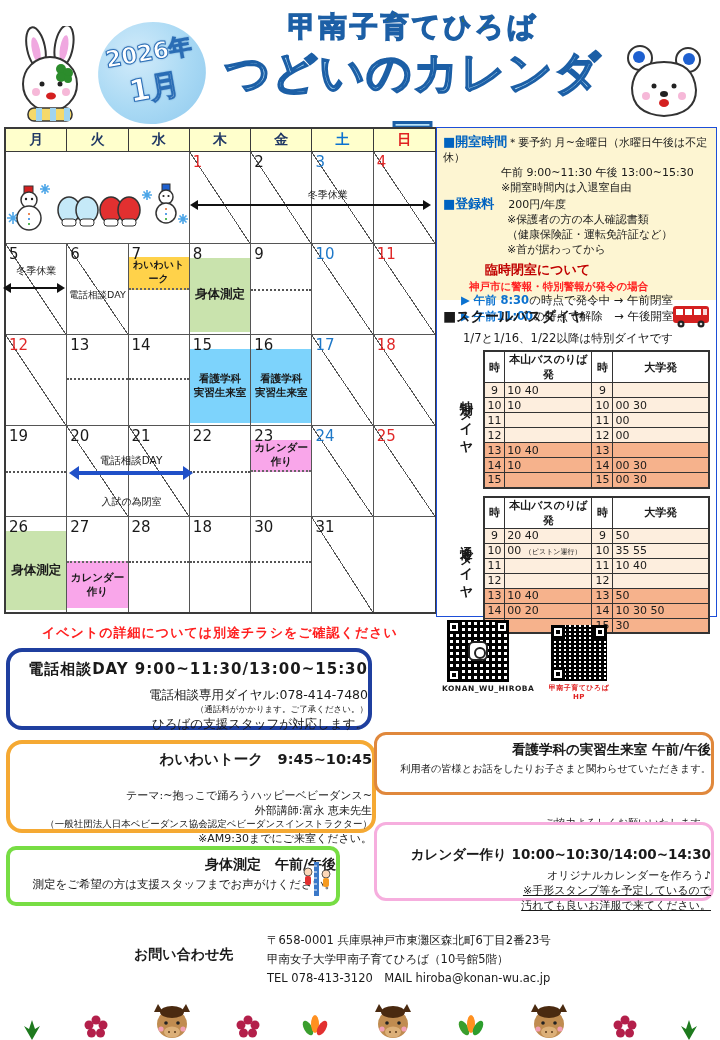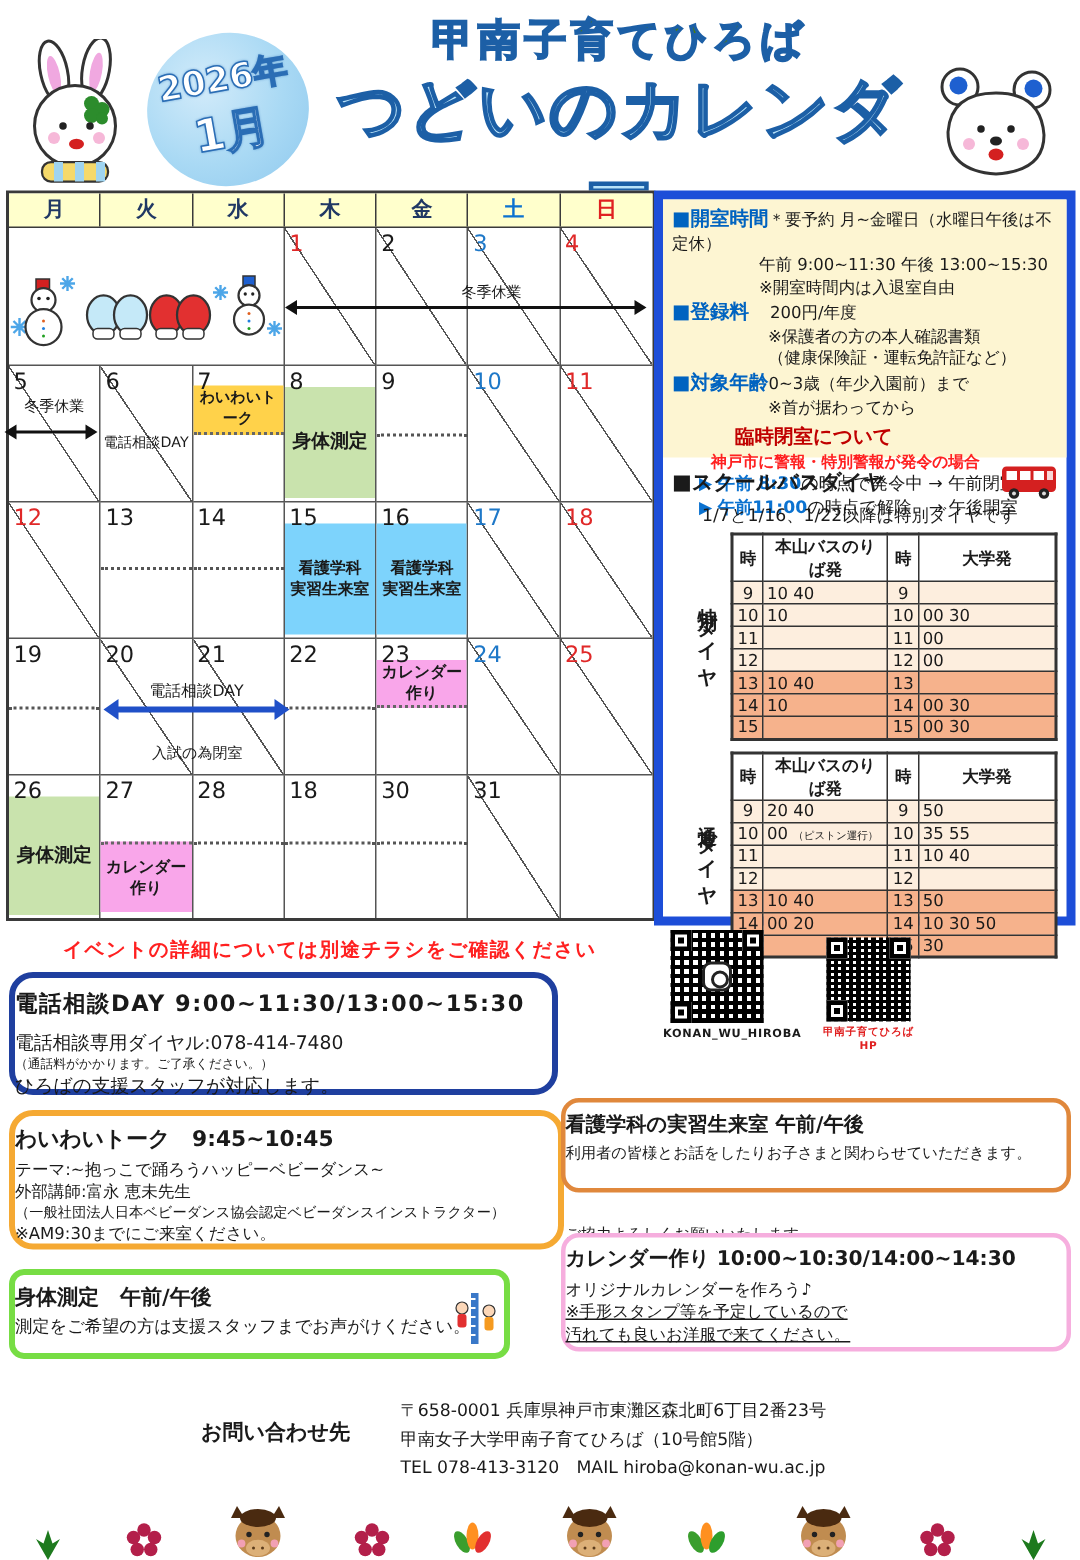--- a/index.html
+++ b/index.html
@@ -39,62 +39,62 @@
   .small-note { position:absolute; z-index:2; font-size:10px; text-align:center; left:0; right:0; }
   .harrow { position:absolute; background:#111; height:2px; z-index:2; }
   .harrow::before { content:""; position:absolute; left:-7px; top:-4px; border:5px solid transparent; border-right:8px solid #111; border-left:0; }
   .harrow::after  { content:""; position:absolute; right:-7px; top:-4px; border:5px solid transparent; border-left:8px solid #111; border-right:0; }
   .blue-arrow { position:absolute; background:#2050c8; height:4px; z-index:2; }
   .blue-arrow::before { content:""; position:absolute; left:-9px; top:-5px; border:7px solid transparent; border-right:10px solid #2050c8; border-left:0; }
   .blue-arrow::after  { content:""; position:absolute; right:-9px; top:-5px; border:7px solid transparent; border-left:10px solid #2050c8; border-right:0; }
   .ovl-label { position:absolute; z-index:2; font-size:10.5px; text-align:center; }
 
   
-  .panel { position:absolute; left:436px; top:127px; width:281px; height:490px; border:6px solid #1d4ed8; background:#fff; }
+  .panel { position:absolute; left:436px; top:127px; width:281px; height:490px; border:1px solid #1d4ed8; background:#fff; }
   .panel-yellow { background:#fdf5d2; padding:5px 6px 4px 6px; height:172px; font-size:11px; line-height:1.35; }
   .blab { color:#0063c0; font-weight:bold; font-size:13px; }
   .ind { margin-left:58px; } .ind2 { margin-left:64px; }
   .closure-title { color:#c00000; font-weight:bold; font-size:13px; margin:3px 0 1px 42px; }
   .closure-cond { color:#ff2020; font-weight:bold; font-size:10.5px; margin-left:26px; }
   .closure-line { font-size:11.5px; margin-left:18px; } .bl { color:#0b72d0; font-weight:bold; }
   .bus-sec { padding:4px 6px; }
   .bus-title { font-size:14px; font-weight:bold; }
   .bus-note { font-size:11.5px; margin:2px 0 4px 20px; }
   .bus-row { display:flex; align-items:center; margin-bottom:7px; }
   .vlabel { writing-mode:vertical-rl; text-orientation:upright; font-size:13px; font-weight:bold; letter-spacing:3px; width:22px; margin:0 8px 0 10px; text-align:center; }
   table.bus { border-collapse:collapse; border:2px solid #333; }
   table.bus th, table.bus td { border:1px solid #333; font-size:11px; height:15px; padding:0 2px; }
   table.bus th { font-weight:bold; background:#fff; text-align:center; }
   .cw1{width:21px;text-align:center;} .cw2{width:88px;text-align:left;} .cw3{width:21px;text-align:center;} .cw4{width:97px;text-align:left;}
   tr.am td { background:#fdeede; } tr.pm td { background:#f6b28c; } td.dark { background:#f6b28c; }
   .tiny { font-size:7px; }
 
   
   .notice { position:absolute; left:42px; top:624px; font-size:13px; font-weight:bold; color:#ff2020; letter-spacing:1px; }
-  .roundbox { position:absolute; background:#fff; text-align:left; }
+  .roundbox { position:absolute; background:#fff; text-align:right; }
   .box-phone { left:6px; top:648px; width:366px; height:82px; border:4px solid #1f3f9f; border-radius:16px; padding-top:8px; }
   .box-phone .bt { font-size:15px; font-weight:bold; letter-spacing:1px; }
   .box-phone .l1 { font-size:12.5px; margin-top:8px; }
   .box-phone .l2 { font-size:8.5px; }
   .box-phone .l3 { font-size:12.5px; }
   .box-waiwai { left:6px; top:740px; width:370px; height:93px; border:4px solid #f5a933; border-radius:16px; padding-top:6px; }
   .box-waiwai .bt { font-size:14.5px; font-weight:bold; }
-  .box-waiwai .l1 { font-size:11px; margin-top:3px; }
+  .box-waiwai .l1 { font-size:11px; margin-top:19px; }
   .box-waiwai .l2 { font-size:11px; }
   .box-waiwai .l3 { font-size:9.5px; }
   .box-waiwai .l4 { font-size:11px; }
   .box-measure { left:6px; top:846px; width:334px; height:60px; border:4px solid #77dd44; border-radius:10px; padding-top:6px; }
   .box-measure .bt { font-size:14px; font-weight:bold; }
   .box-measure .l1 { font-size:11.5px; margin-top:3px; }
   .measure-icon { position:absolute; right:4px; top:10px; }
   .box-nursing { left:374px; top:732px; width:340px; height:63px; border:3px solid #e0883c; border-radius:12px; padding-top:6px; }
   .box-nursing .bt { font-size:13.5px; font-weight:bold; }
   .box-nursing .l1 { font-size:10.2px; margin-top:3px; }
   .box-nursing .l2 { font-size:10.2px;margin-top:40px; }
-  .box-calmake { left:374px; top:822px; width:340px; height:79px; border:3px solid #f6aede; border-radius:12px; padding-top:5px; }
+  .box-calmake { left:374px; top:822px; width:340px; height:79px; border:3px solid #f6aede; border-radius:12px; padding-top:21px; }
   .box-calmake .bt { font-size:13.5px; font-weight:bold; }
   .box-calmake .l1 { font-size:11px; margin-top:4px; }
   .box-calmake .l2, .box-calmake .l3 { font-size:11px; text-decoration:underline; }
 
   
   .qrwrap { position:absolute; text-align:center; }
   .qr1 { left:442px; top:620px; width:72px; }
   .qr2 { left:546px; top:625px; width:66px; }
   .qr { position:relative; margin:0 auto; background:
         repeating-linear-gradient(0deg,#000 0 3px,transparent 3px 6px),
@@ -347,21 +347,20 @@
 </div>
 
 <div class="panel">
   <div class="panel-yellow">
     <div><span class="blab">■開室時間</span><span>＊要予約 月~金曜日（水曜日午後は不定休）</span></div>
     <div class="ind">午前 9:00~11:30 午後 13:00~15:30</div>
     <div class="ind">※開室時間内は入退室自由</div>
     <div><span class="blab">■登録料</span><span style="margin-left:14px;">200円/年度</span></div>
     <div class="ind2">※保護者の方の本人確認書類</div>
     <div class="ind2">（健康保険証・運転免許証など）</div>
-    <div><span class="blab">■対象年齢</span><span>0~3歳（年少入園前）まで</span></div>
     <div class="ind2">※首が据わってから</div>
     <div class="closure-title">臨時閉室について</div>
     <div class="closure-cond">神戸市に警報・特別警報が発令の場合</div>
     <div class="closure-line">
       <span class="bl">▶</span>
       <span class="bl">午前 8:30</span><span>の時点で発令中 → 午前閉室</span>
     </div>
     <div class="closure-line">
       <span class="bl">▶</span>
       <span class="bl">午前11:00</span><span>の時点で解除　→ 午後開室</span>

